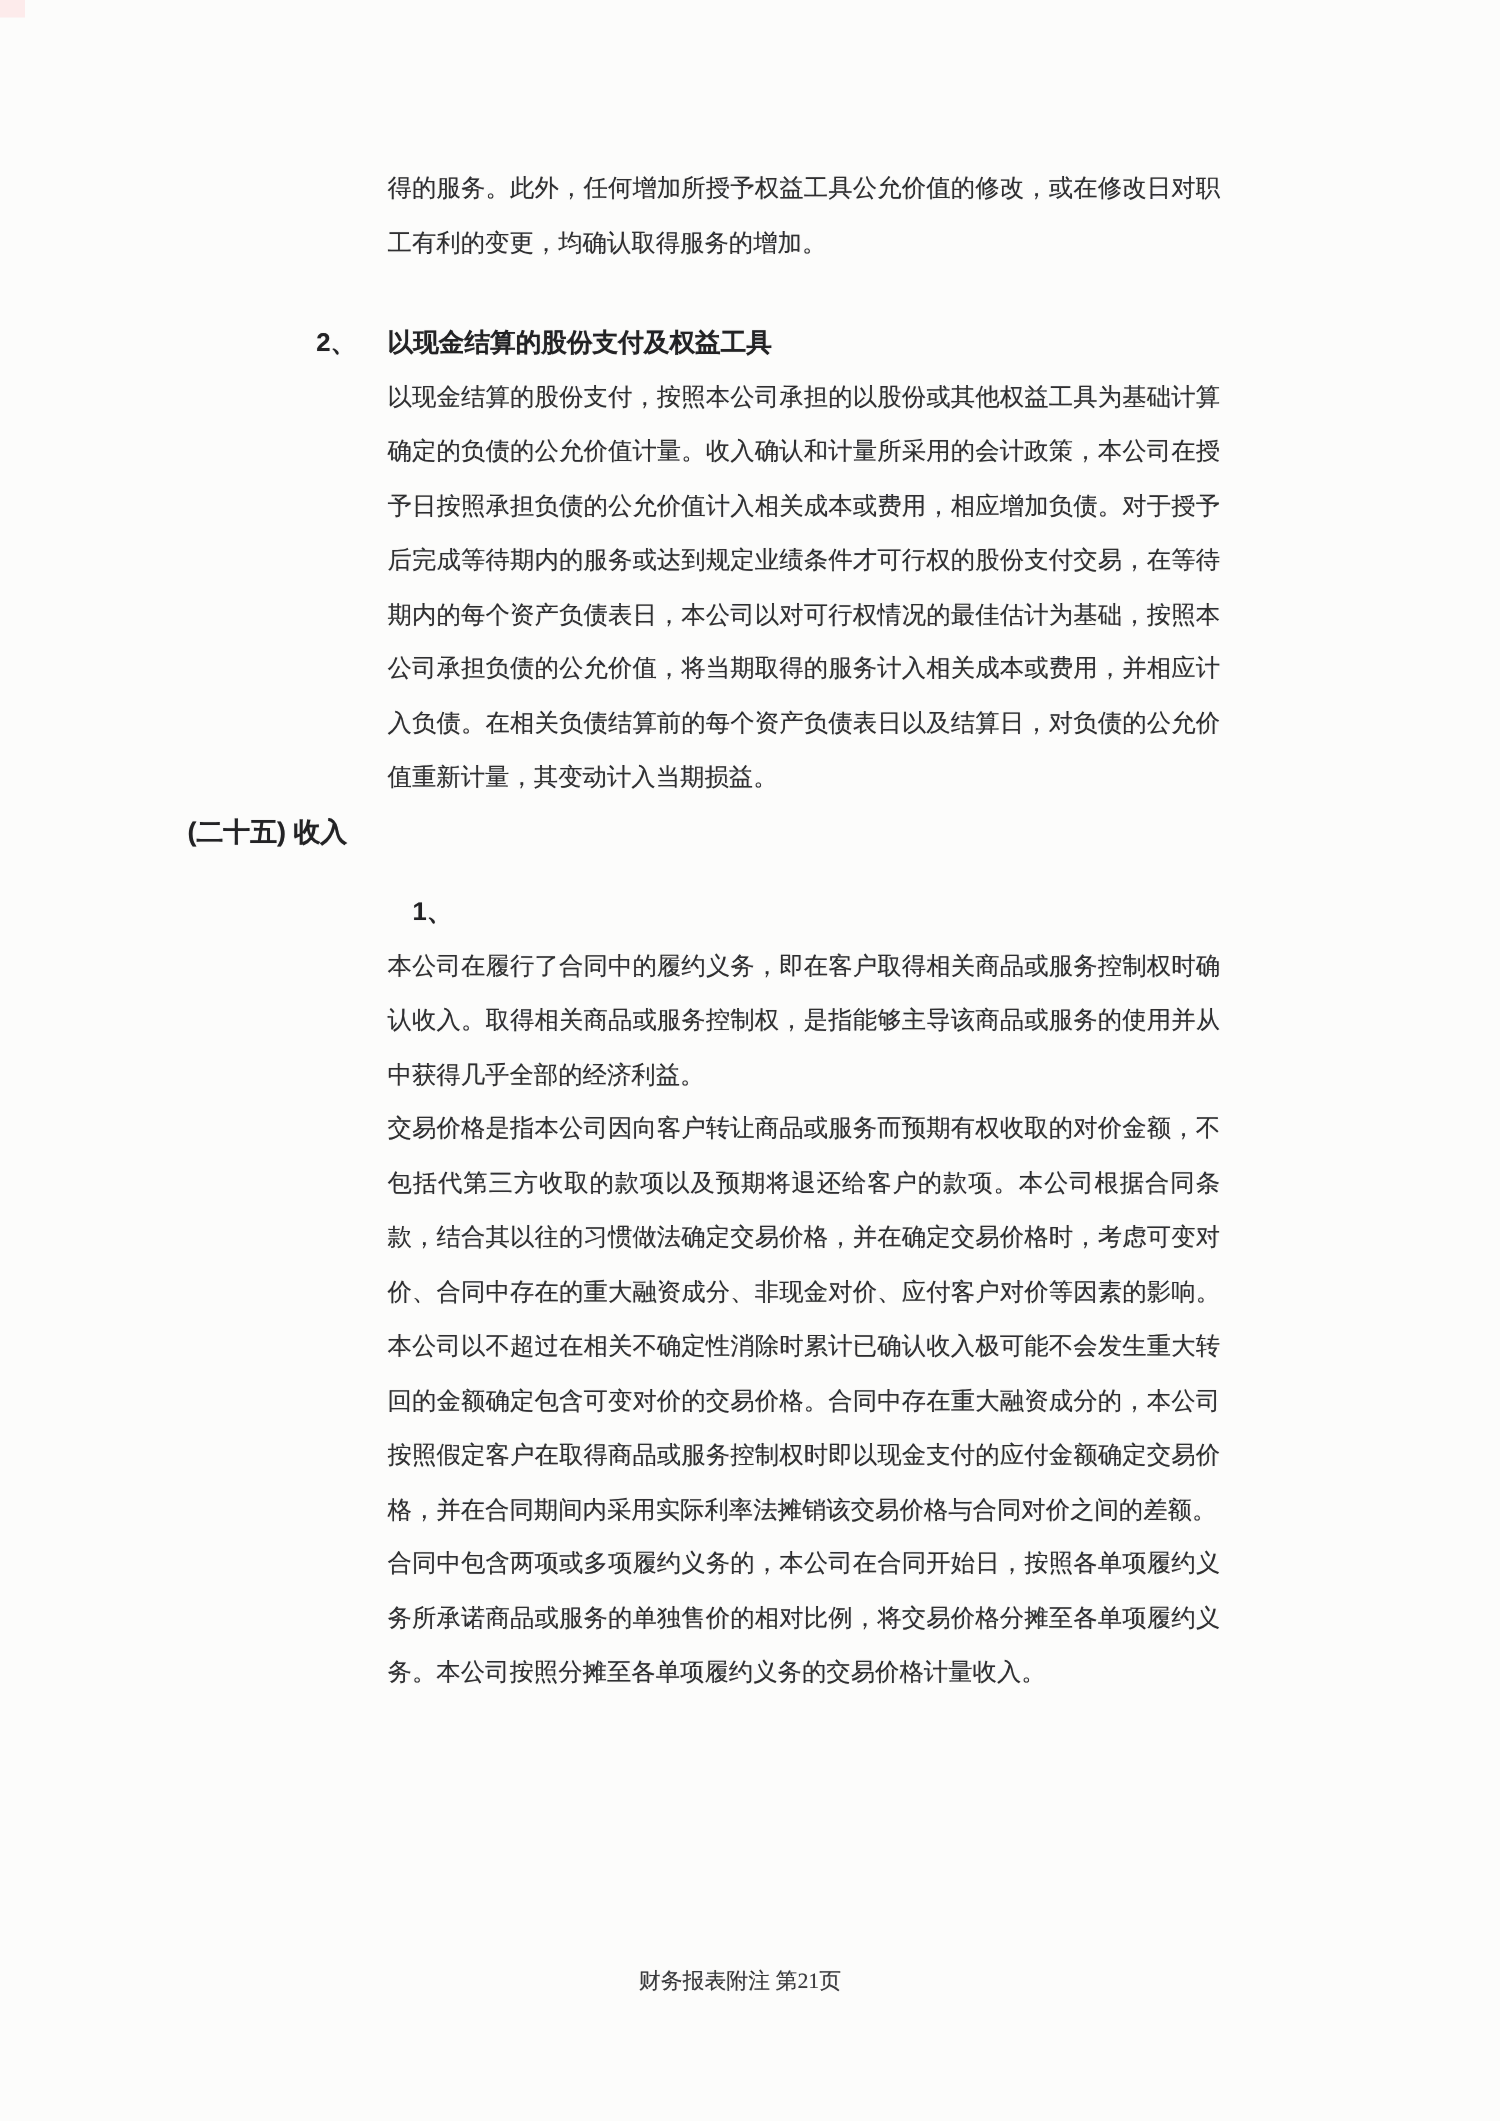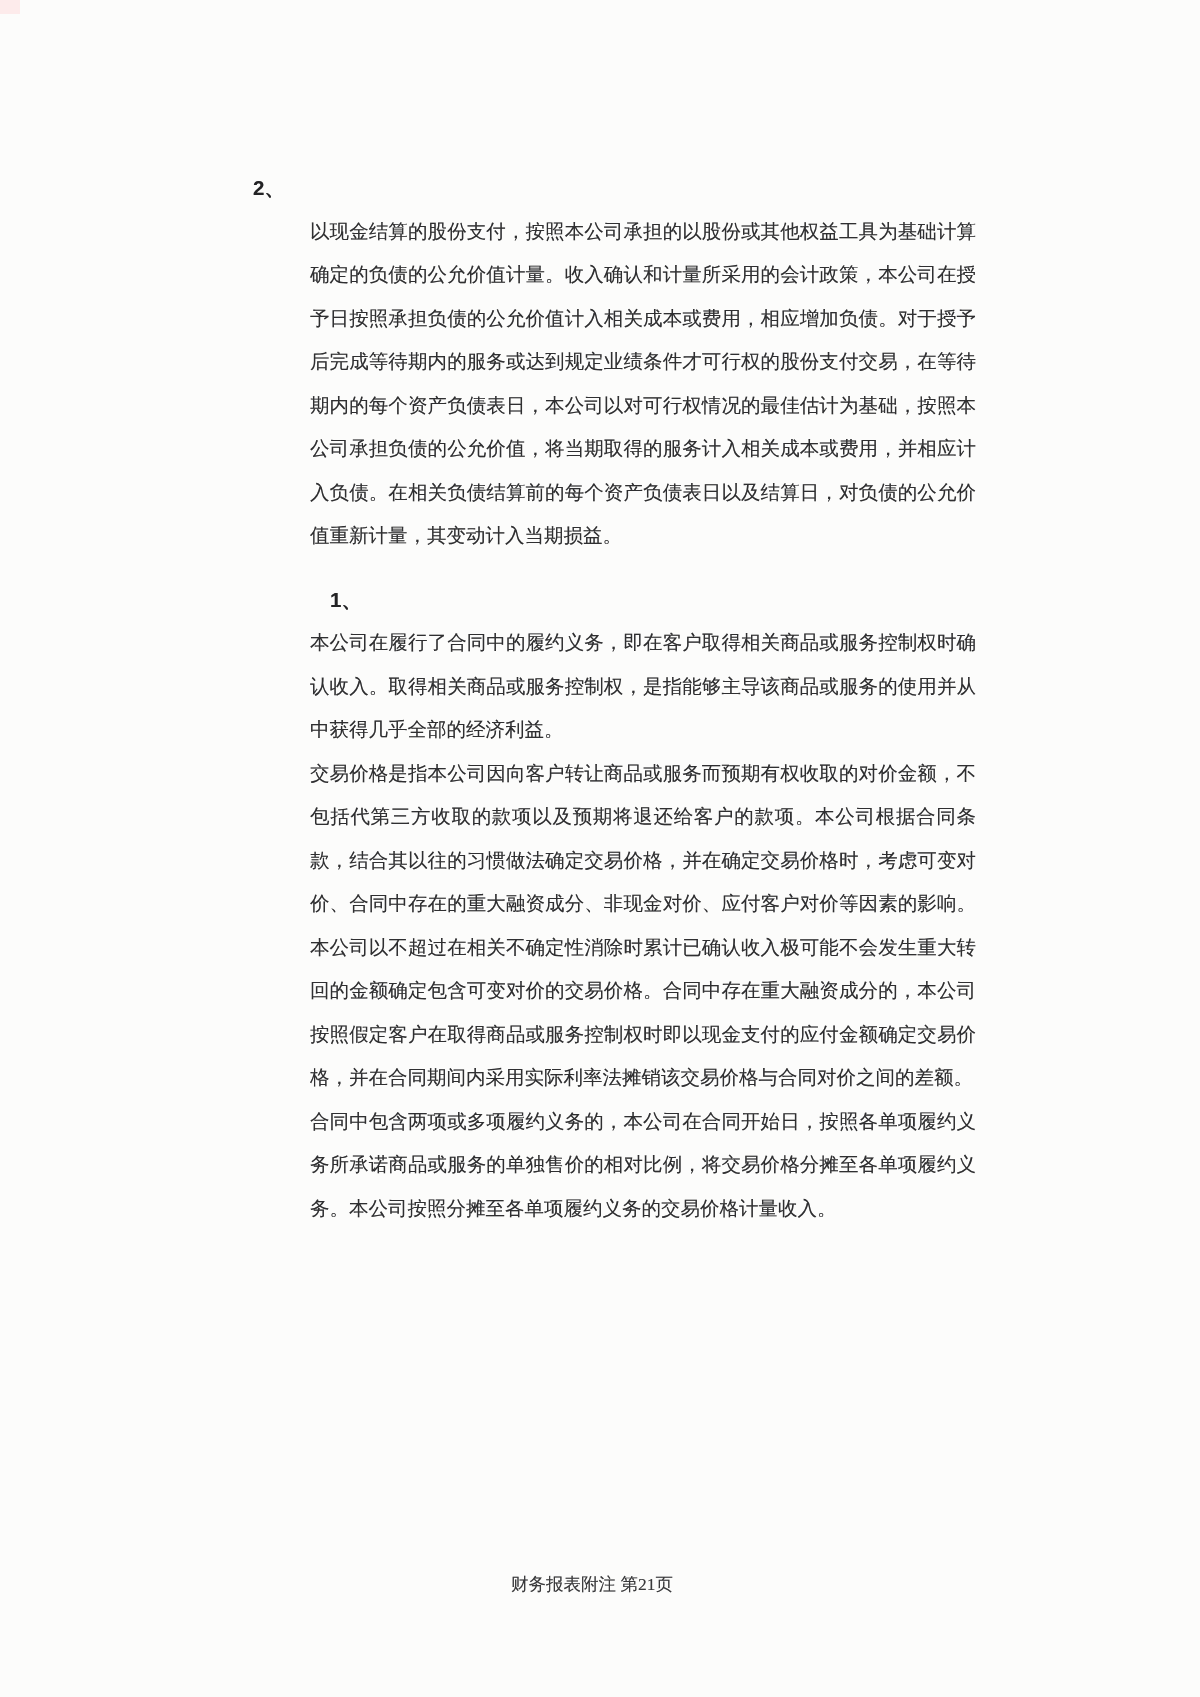--- a/index.html
+++ b/index.html
@@ -85,28 +85,31 @@
   }
 </style>
 </head>
 <body>
 
 <div class="page">
   <div class="scan-artifact"></div>
 
   <div class="flow">
 
+    <p class="body-para">得的服务。此外，任何增加所授予权益工具公允价值的修改，或在修改日对职工有利的变更，均确认取得服务的增加。</p>
 
 
     <div class="heading-row heading-cash">
       <span class="h-num">2、</span>
+      <span class="h-text">以现金结算的股份支付及权益工具</span>
     </div>
 
     <p class="body-para">以现金结算的股份支付，按照本公司承担的以股份或其他权益工具为基础计算确定的负债的公允价值计量。收入确认和计量所采用的会计政策，本公司在授予日按照承担负债的公允价值计入相关成本或费用，相应增加负债。对于授予后完成等待期内的服务或达到规定业绩条件才可行权的股份支付交易，在等待期内的每个资产负债表日，本公司以对可行权情况的最佳估计为基础，按照本公司承担负债的公允价值，将当期取得的服务计入相关成本或费用，并相应计入负债。在相关负债结算前的每个资产负债表日以及结算日，对负债的公允价值重新计量，其变动计入当期损益。</p>
 
+    <div class="section-title">(二十五) 收入</div>
 
     <div class="heading-row heading-policy">
       <span class="h-num">1、</span>
     </div>
 
     <p class="body-para">本公司在履行了合同中的履约义务，即在客户取得相关商品或服务控制权时确认收入。取得相关商品或服务控制权，是指能够主导该商品或服务的使用并从中获得几乎全部的经济利益。</p>
 
     <p class="body-para">交易价格是指本公司因向客户转让商品或服务而预期有权收取的对价金额，不包括代第三方收取的款项以及预期将退还给客户的款项。本公司根据合同条款，结合其以往的习惯做法确定交易价格，并在确定交易价格时，考虑可变对价、合同中存在的重大融资成分、非现金对价、应付客户对价等因素的影响。本公司以不超过在相关不确定性消除时累计已确认收入极可能不会发生重大转回的金额确定包含可变对价的交易价格。合同中存在重大融资成分的，本公司按照假定客户在取得商品或服务控制权时即以现金支付的应付金额确定交易价格，并在合同期间内采用实际利率法摊销该交易价格与合同对价之间的差额。</p>
 
     <p class="body-para">合同中包含两项或多项履约义务的，本公司在合同开始日，按照各单项履约义务所承诺商品或服务的单独售价的相对比例，将交易价格分摊至各单项履约义务。本公司按照分摊至各单项履约义务的交易价格计量收入。</p>

